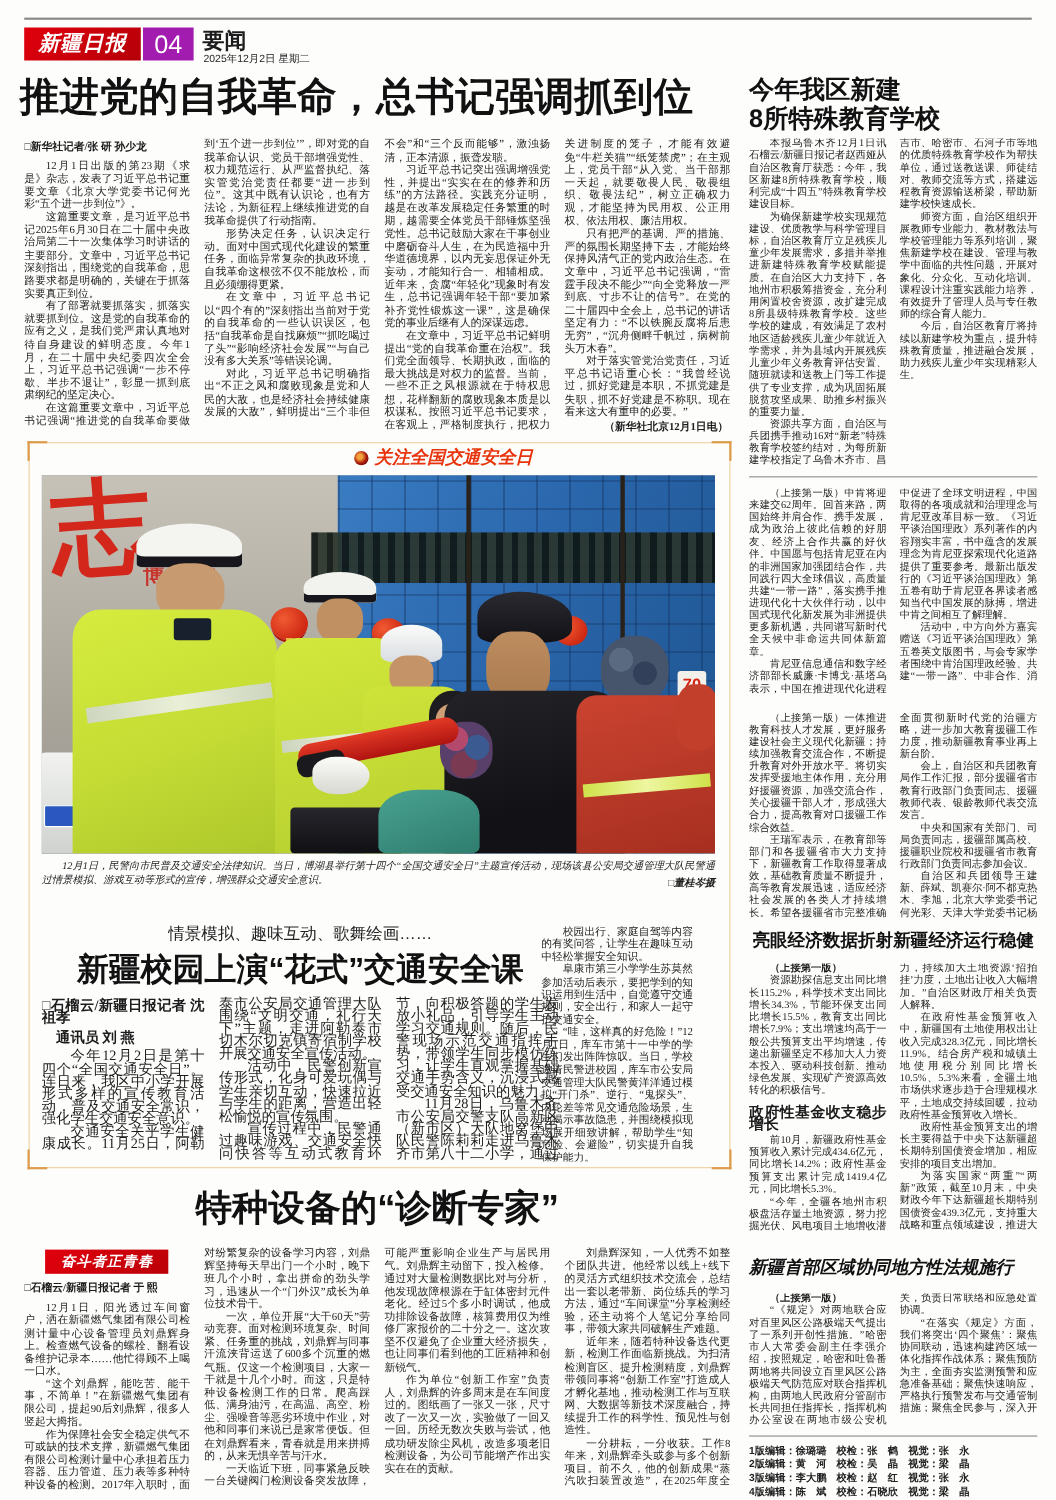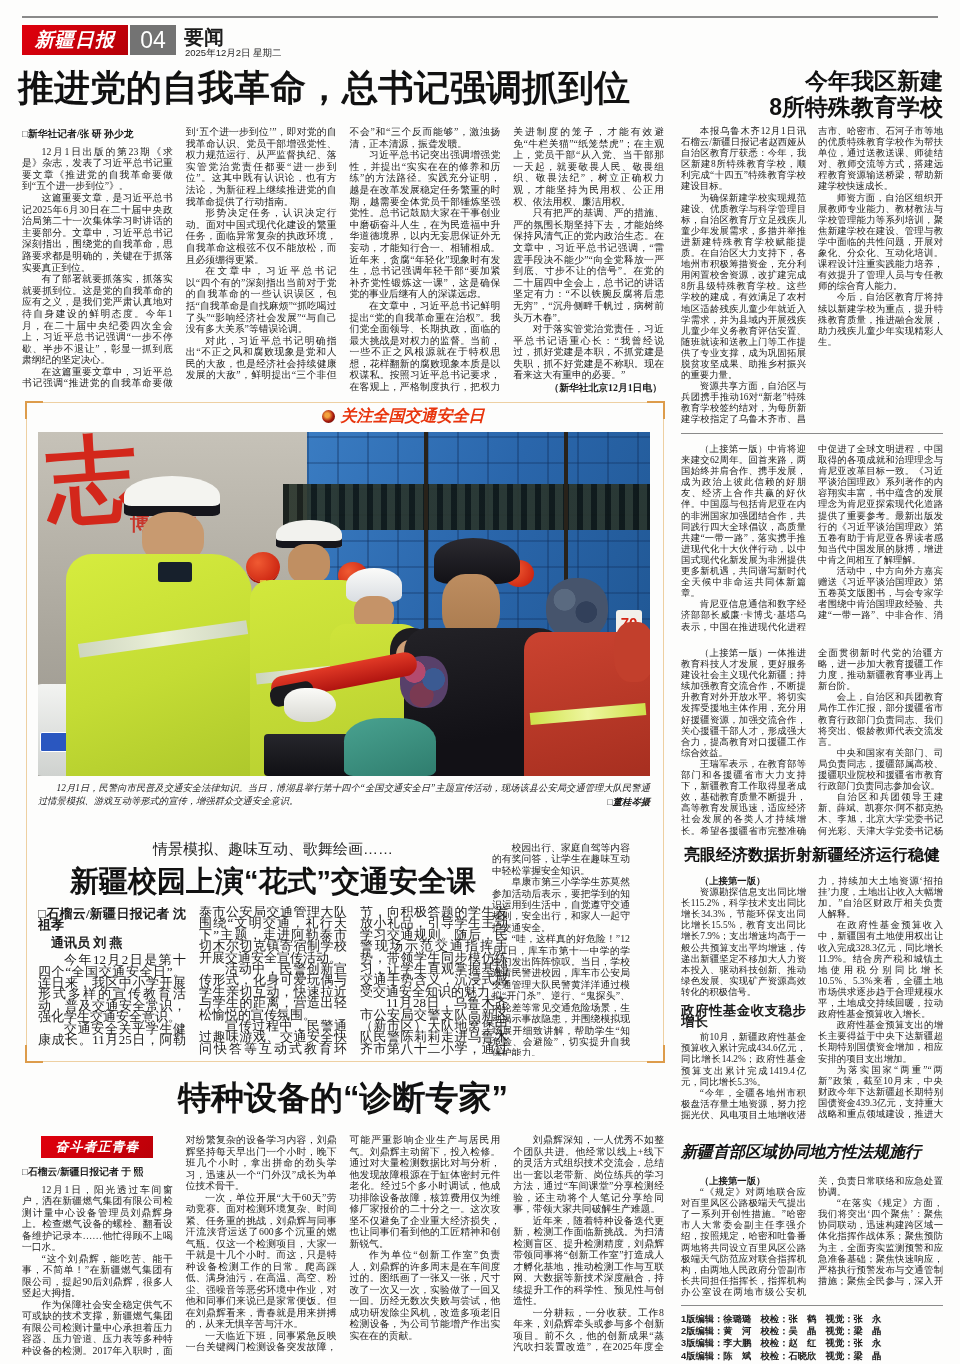--- a/index.html
+++ b/index.html
@@ -4,21 +4,21 @@
 <style>
   html,body{margin:0;padding:0;background:#e8e8e8;}
   .page{position:relative;width:960px;height:1364px;background:#fdfdfc;margin:0 auto;overflow:hidden;
         font-family:"Liberation Serif","DejaVu Serif",serif;color:#1c1c1c;}
   .abs{position:absolute;}
   
   .toprule{left:22px;top:16px;width:916px;height:2px;background:#8a8a8a;}
   .masthead{left:22px;top:25px;width:106px;height:30px;background:linear-gradient(135deg,#e0000d,#b50008);
             color:#fff;font-family:"Liberation Serif",serif;font-weight:700;font-style:italic;
             font-size:19px;line-height:30px;text-align:center;letter-spacing:1px;}
-  .pagenum{left:130px;top:25px;width:46px;height:30px;background:#737373;color:#fff;
+  .pagenum{left:130px;top:25px;width:46px;height:30px;background:#a21caf;color:#fff;
            font-family:"Liberation Sans",sans-serif;font-size:23px;line-height:30px;text-align:center;}
   .section{left:184px;top:24px;font-family:"Liberation Sans",sans-serif;font-weight:700;font-size:20px;}
   .dateline{left:185px;top:47px;font-family:"Liberation Sans",sans-serif;font-size:9.5px;color:#222;}
   
   .lead-hl{left:18px;top:64px;width:644px;font-family:"Liberation Sans",sans-serif;font-weight:700;
            font-size:36px;letter-spacing:0px;color:#111;white-space:nowrap;}
   .cols{column-fill:auto;text-align:justify;}
   .cols p{margin:0;text-indent:2em;}
   .lead-cols{left:22px;top:126px;width:642px;height:272px;column-count:4;column-gap:13px;
              font-size:9.8px;line-height:11.6px;overflow:hidden;}
@@ -55,21 +55,21 @@
   
   .feat-hl{left:22px;top:1076px;width:642px;text-align:center;font-family:"Liberation Sans",sans-serif;
            font-weight:700;font-size:33px;color:#111;}
   .feat-cols{left:22px;top:1134px;width:642px;height:224px;column-count:4;column-gap:13px;
              font-size:9.8px;line-height:11.5px;overflow:hidden;}
   .badge{width:112px;height:22px;margin:2px auto 8px auto;background:linear-gradient(135deg,#e0000d,#bb0008);
          color:#fff;text-align:center;font-family:"Liberation Serif",serif;font-style:italic;
          font-weight:700;font-size:13px;line-height:22px;letter-spacing:1px;}
   
   .r{left:681px;width:262px;}
-  .schools-hl{top:68px;text-align:right;font-family:"Liberation Sans",sans-serif;font-weight:700;
+  .schools-hl{top:68px;text-align:left;font-family:"Liberation Sans",sans-serif;font-weight:700;
               font-size:23px;line-height:26px;color:#111;}
   .rcols{column-count:2;column-gap:12px;column-fill:auto;font-size:9.4px;line-height:11.1px;
          text-align:justify;overflow:hidden;}
   .rcols p{margin:0;text-indent:2em;}
   .schools-cols{top:126px;height:302px;}
   .hr{height:1px;background:#8a8a8a;}
   .hr1{top:433px;}
   .kenya-cols{top:444px;height:196px;}
   .edu-cols{top:648px;height:190px;}
   .econ-hl{top:845px;text-align:center;font-family:"Liberation Sans",sans-serif;font-weight:700;
@@ -94,21 +94,21 @@
   <div class="abs toprule"></div>
   <div class="abs masthead">新疆日报</div>
   <div class="abs pagenum">04</div>
   <div class="abs section">要闻</div>
   <div class="abs dateline">2025年12月2日 星期二</div>
 
   <div class="abs lead-hl">推进党的自我革命，总书记强调抓到位</div>
   <div class="abs lead-cols cols">
     <div class="byline">□新华社记者/张 研 孙少龙</div>
     <div>
-        <p>12月1日出版的第23期《求是》杂志，发表了习近平总书记重要文章《推进党的自我革命要做到“五个进一步到位”》。</p>
+        <p>12月1日出版的第23期《求是》杂志，发表了习近平总书记重要文章《北京大学党委书记何光彩“五个进一步到位”》。</p>
         <p>这篇重要文章，是习近平总书记2025年6月30日在二十届中央政治局第二十一次集体学习时讲话的主要部分。文章中，习近平总书记深刻指出，围绕党的自我革命，思路要求都是明确的，关键在于抓落实要真正到位。</p>
         <p>有了部署就要抓落实，抓落实就要抓到位。这是党的自我革命的应有之义，是我们党严肃认真地对待自身建设的鲜明态度。今年1月，在二十届中央纪委四次全会上，习近平总书记强调“一步不停歇、半步不退让”，彰显一抓到底肃纲纪的坚定决心。</p>
         <p>在这篇重要文章中，习近平总书记强调“推进党的自我革命要做到‘五个进一步到位’”，即对党的自我革命认识、党员干部增强党性、权力规范运行、从严监督执纪、落实管党治党责任都要“进一步到位”。这其中既有认识论，也有方法论，为新征程上继续推进党的自我革命提供了行动指南。</p>
         <p>形势决定任务，认识决定行动。面对中国式现代化建设的繁重任务，面临异常复杂的执政环境，自我革命这根弦不仅不能放松，而且必须绷得更紧。</p>
         <p>在文章中，习近平总书记以“四个有的”深刻指出当前对于党的自我革命的一些认识误区，包括“自我革命是自找麻烦”“抓吃喝过了头”“影响经济社会发展”“与自己没有多大关系”等错误论调。</p>
         <p>对此，习近平总书记明确指出“不正之风和腐败现象是党和人民的大敌，也是经济社会持续健康发展的大敌”，鲜明提出“三个非但不会”和“三个反而能够”，激浊扬清，正本清源，振聋发聩。</p>
         <p>习近平总书记突出强调增强党性，并提出“实实在在的修养和历练”的方法路径。实践充分证明，越是在改革发展稳定任务繁重的时期，越需要全体党员干部锤炼坚强党性。总书记鼓励大家在干事创业中磨砺奋斗人生，在为民造福中升华道德境界，以内无妄思保证外无妄动，才能知行合一、相辅相成。近年来，贪腐“年轻化”现象时有发生，总书记强调年轻干部“要加紧补齐党性锻炼这一课”，这是确保党的事业后继有人的深谋远虑。</p>
         <p>在文章中，习近平总书记鲜明提出“党的自我革命重在治权”。我们党全面领导、长期执政，面临的最大挑战是对权力的监督。当前，一些不正之风根源就在于特权思想，花样翻新的腐败现象本质是以权谋私。按照习近平总书记要求，在客观上，严格制度执行，把权力关进制度的笼子，才能有效避免“牛栏关猫”“纸笼禁虎”；在主观上，党员干部“从入党、当干部那一天起，就要敬畏人民、敬畏组织、敬畏法纪”，树立正确权力观，才能坚持为民用权、公正用权、依法用权、廉洁用权。</p>
         <p>只有把严的基调、严的措施、严的氛围长期坚持下去，才能始终保持风清气正的党内政治生态。在文章中，习近平总书记强调，“雷霆手段决不能少”“向全党释放一严到底、寸步不让的信号”。在党的二十届四中全会上，总书记的讲话坚定有力：“不以铁腕反腐将后患无穷”，“沉舟侧畔千帆过，病树前头万木春”。</p>
         <p>对于落实管党治党责任，习近平总书记语重心长：“我曾经说过，抓好党建是本职，不抓党建是失职，抓不好党建是不称职。现在看来这大有重申的必要。”</p>
@@ -253,21 +253,21 @@
     </div>
   <div class="abs r hr hr1"></div>
   <div class="abs r rcols kenya-cols">
       <p>（上接第一版）中肯将迎来建交62周年。回首来路，两国始终并肩合作、携手发展，成为政治上彼此信赖的好朋友、经济上合作共赢的好伙伴。中国愿与包括肯尼亚在内的非洲国家加强团结合作，共同践行四大全球倡议，高质量共建“一带一路”，落实携手推进现代化十大伙伴行动，以中国式现代化新发展为非洲提供更多新机遇，共同谱写新时代全天候中非命运共同体新篇章。</p>
       <p>肯尼亚信息通信和数字经济部部长威廉·卡博戈·基塔乌表示，中国在推进现代化进程中促进了全球文明进程，中国取得的各项成就和治理理念与肯尼亚改革目标一致。《习近平谈治国理政》系列著作的内容翔实丰富，书中蕴含的发展理念为肯尼亚探索现代化道路提供了重要参考。最新出版发行的《习近平谈治国理政》第五卷有助于肯尼亚各界读者感知当代中国发展的脉搏，增进中肯之间相互了解理解。</p>
       <p>活动中，中方向外方嘉宾赠送《习近平谈治国理政》第五卷英文版图书，与会专家学者围绕中肯治国理政经验、共建“一带一路”、中非合作、消除贫困、人文交流互鉴等议题开展交流研讨。</p>
     </div>
   <div class="abs r rcols edu-cols">
       <p>（上接第一版）一体推进教育科技人才发展，更好服务建设社会主义现代化新疆；持续加强教育交流合作，不断提升教育对外开放水平。将切实发挥受援地主体作用，充分用好援疆资源，加强交流合作，关心援疆干部人才，形成强大合力，提高教育对口援疆工作综合效益。</p>
       <p>王瑞军表示，在教育部等部门和各援疆省市大力支持下，新疆教育工作取得显著成效，基础教育质量不断提升，高等教育发展迅速，适应经济社会发展的各类人才持续增长。希望各援疆省市完整准确全面贯彻新时代党的治疆方略，进一步加大教育援疆工作力度，推动新疆教育事业再上新台阶。</p>
-      <p>会上，自治区和兵团教育局作工作汇报，部分援疆省市教育行政部门负责同志、我们将突出、银龄教师代表交流发言。</p>
+      <p>会上，自治区和兵团教育局作工作汇报，部分援疆省市教育行政部门负责同志、援疆教师代表、银龄教师代表交流发言。</p>
       <p>中央和国家有关部门、司局负责同志，援疆部属高校、援疆职业院校和援疆省市教育行政部门负责同志参加会议。</p>
       <p>自治区和兵团领导王建新、薛斌、凯赛尔·阿不都克热木、李旭，北京大学党委书记何光彩、天津大学党委书记杨贤金，自治区和兵团有关部门负责同志参加会议。</p>
     </div>
 
   <div class="abs r econ-hl">亮眼经济数据折射新疆经济运行稳健</div>
   <div class="abs r rcols econ-cols">
     <p class="jump-line">（上接第一版）</p>
     <div>
         <p>资源勘探信息支出同比增长115.2%，科学技术支出同比增长34.3%，节能环保支出同比增长15.5%，教育支出同比增长7.9%；支出增速均高于一般公共预算支出平均增速，传递出新疆坚定不移加大人力资本投入、驱动科技创新、推动绿色发展、实现矿产资源高效转化的积极信号。</p>
       </div>

